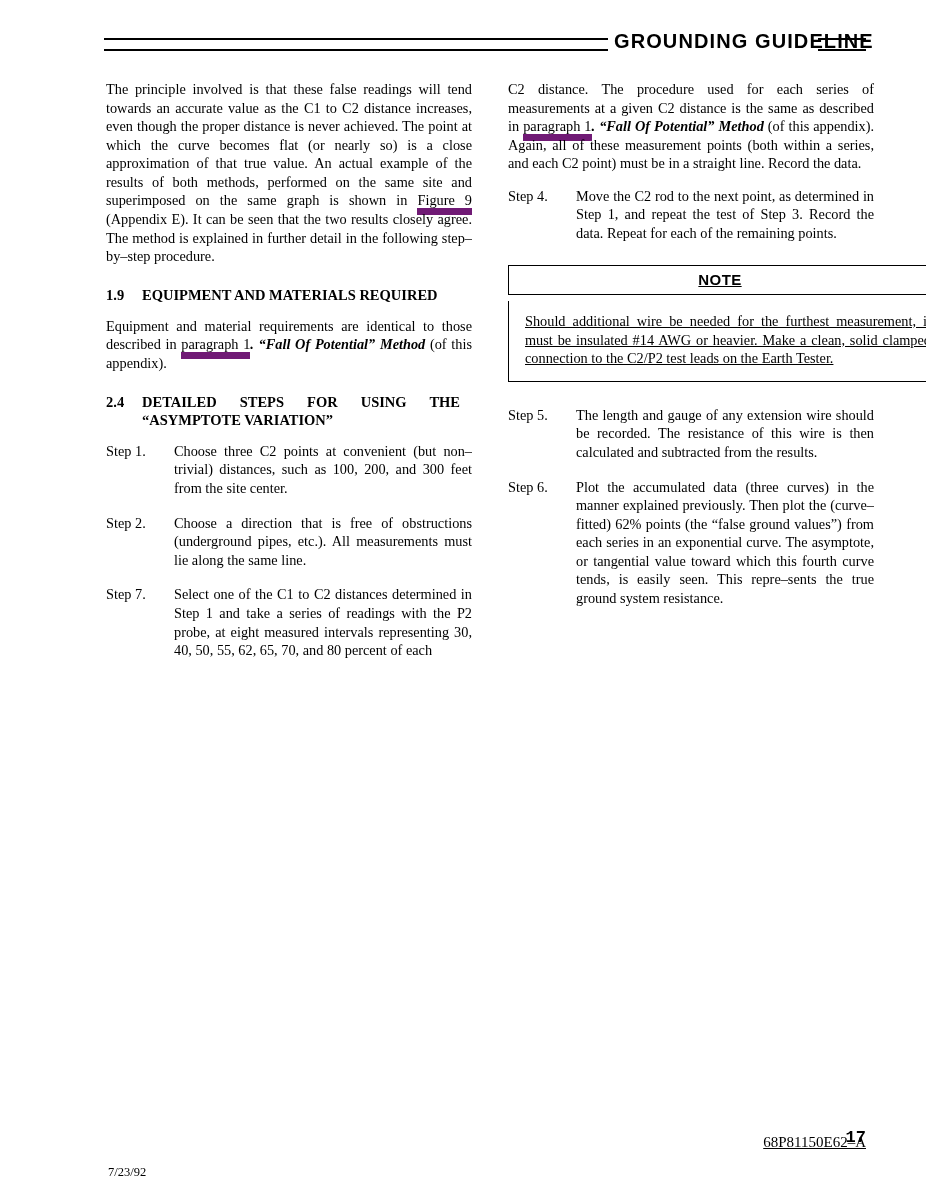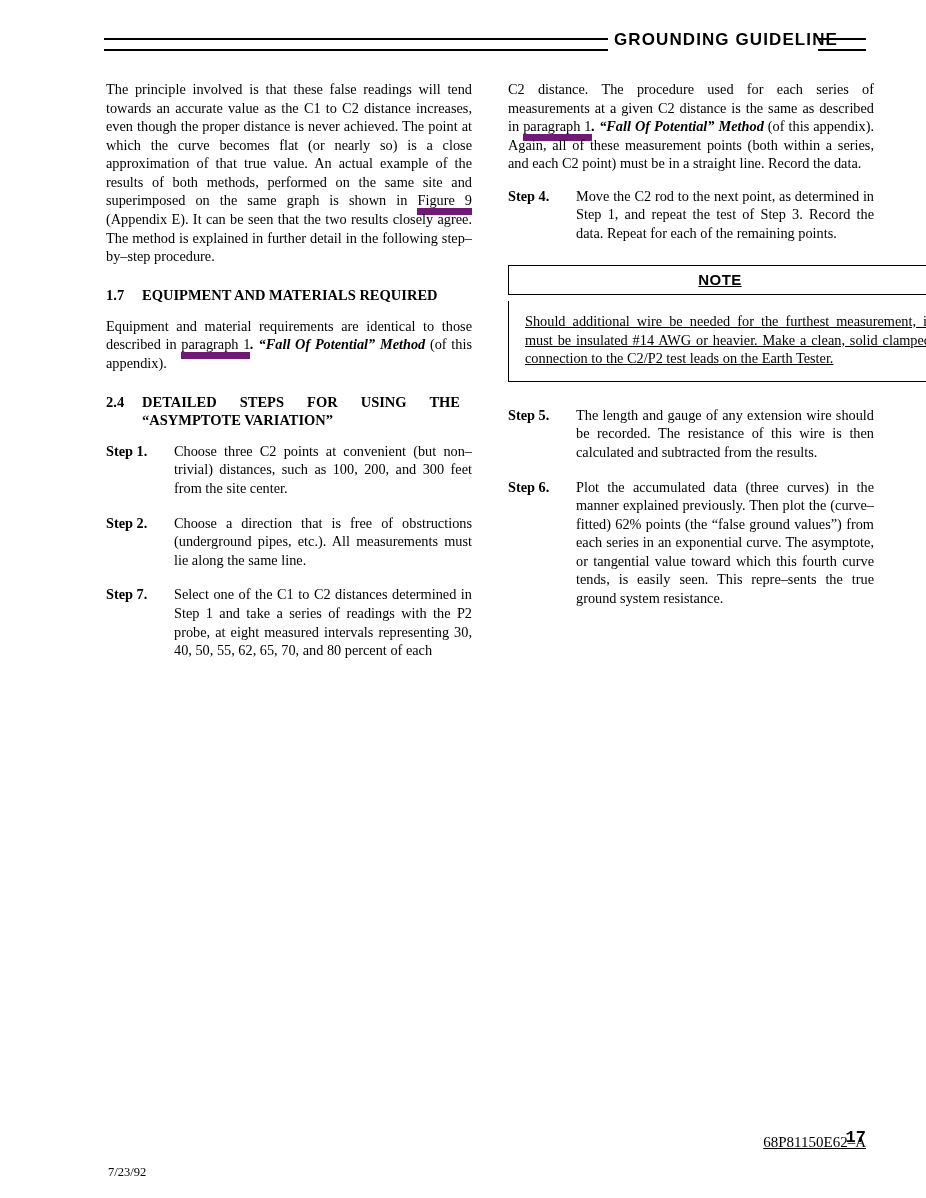--- a/index.html
+++ b/index.html
@@ -38,21 +38,21 @@
     height: 9px;
     border-top: 2px solid #000;
     border-bottom: 2px solid #000;
   }
   .header-title {
     position: absolute;
     left: 510px;
     top: 0px;
     font-family: "Liberation Sans", sans-serif;
     font-weight: bold;
-    font-size: 17px;
+    font-size: 20px;
     letter-spacing: 1.1px;
     white-space: nowrap;
   }
   .header-rule-right {
     position: absolute;
     right: 0;
     top: 8px;
     width: 48px;
     height: 9px;
     border-top: 2px solid #000;
@@ -99,21 +99,21 @@
   .step {
     position: relative;
     margin: 0 0 16px 0;
     padding-left: 68px;
     text-align: justify;
   }
   .step-label {
     position: absolute;
     left: 0;
     top: 0;
-    font-weight: bold;
+    font-weight: normal;
     font-size: 14.3px;
   }
 
   .link {
     border-bottom: 7px solid #701a75;
   }
   .bold { font-weight: bold; font-style: italic; }
 
   
   .note-box {
@@ -181,21 +181,21 @@
   <div class="header">
     <div class="header-rule-left"></div>
     <div class="header-title">GROUNDING GUIDELINE</div>
     <div class="header-rule-right"></div>
   </div>
 
   <div class="col col-left">
 
     <p class="body"><span>The principle involved is that these false readings will tend towards an accurate value as the C1 to C2 distance increases, even though the proper distance is never achieved. The point at which the curve becomes flat (or nearly so) is a close approximation of that true value. An actual example of the results of both methods, performed on the same site and superimposed on the same graph is shown in </span><span class="link">Figure 9</span><span> (Appendix E). It can be seen that the two results closely agree. The method is explained in further detail in the following step–by–step procedure.</span></p>
 
-    <div class="heading"><span class="num">1.7</span><span class="htext">EQUIPMENT AND MATERIALS REQUIRED</span></div>
+    <div class="heading"><span class="num">1.9</span><span class="htext">EQUIPMENT AND MATERIALS REQUIRED</span></div>
 
     <p class="body"><span>Equipment and material requirements are identical to those described in </span><span class="link">paragraph 1</span><span class="bold">. “Fall Of Potential” Method</span><span> (of this appendix).</span></p>
 
     <div class="heading"><span class="num">2.4</span><span class="htext">DETAILED STEPS FOR USING THE “ASYMPTOTE VARIATION”</span></div>
 
     <div class="step">
       <span class="step-label">Step 1.</span>
       <span>Choose three C2 points at convenient (but non–trivial) distances, such as 100, 200, and 300 feet from the site center.</span>
     </div>
 

